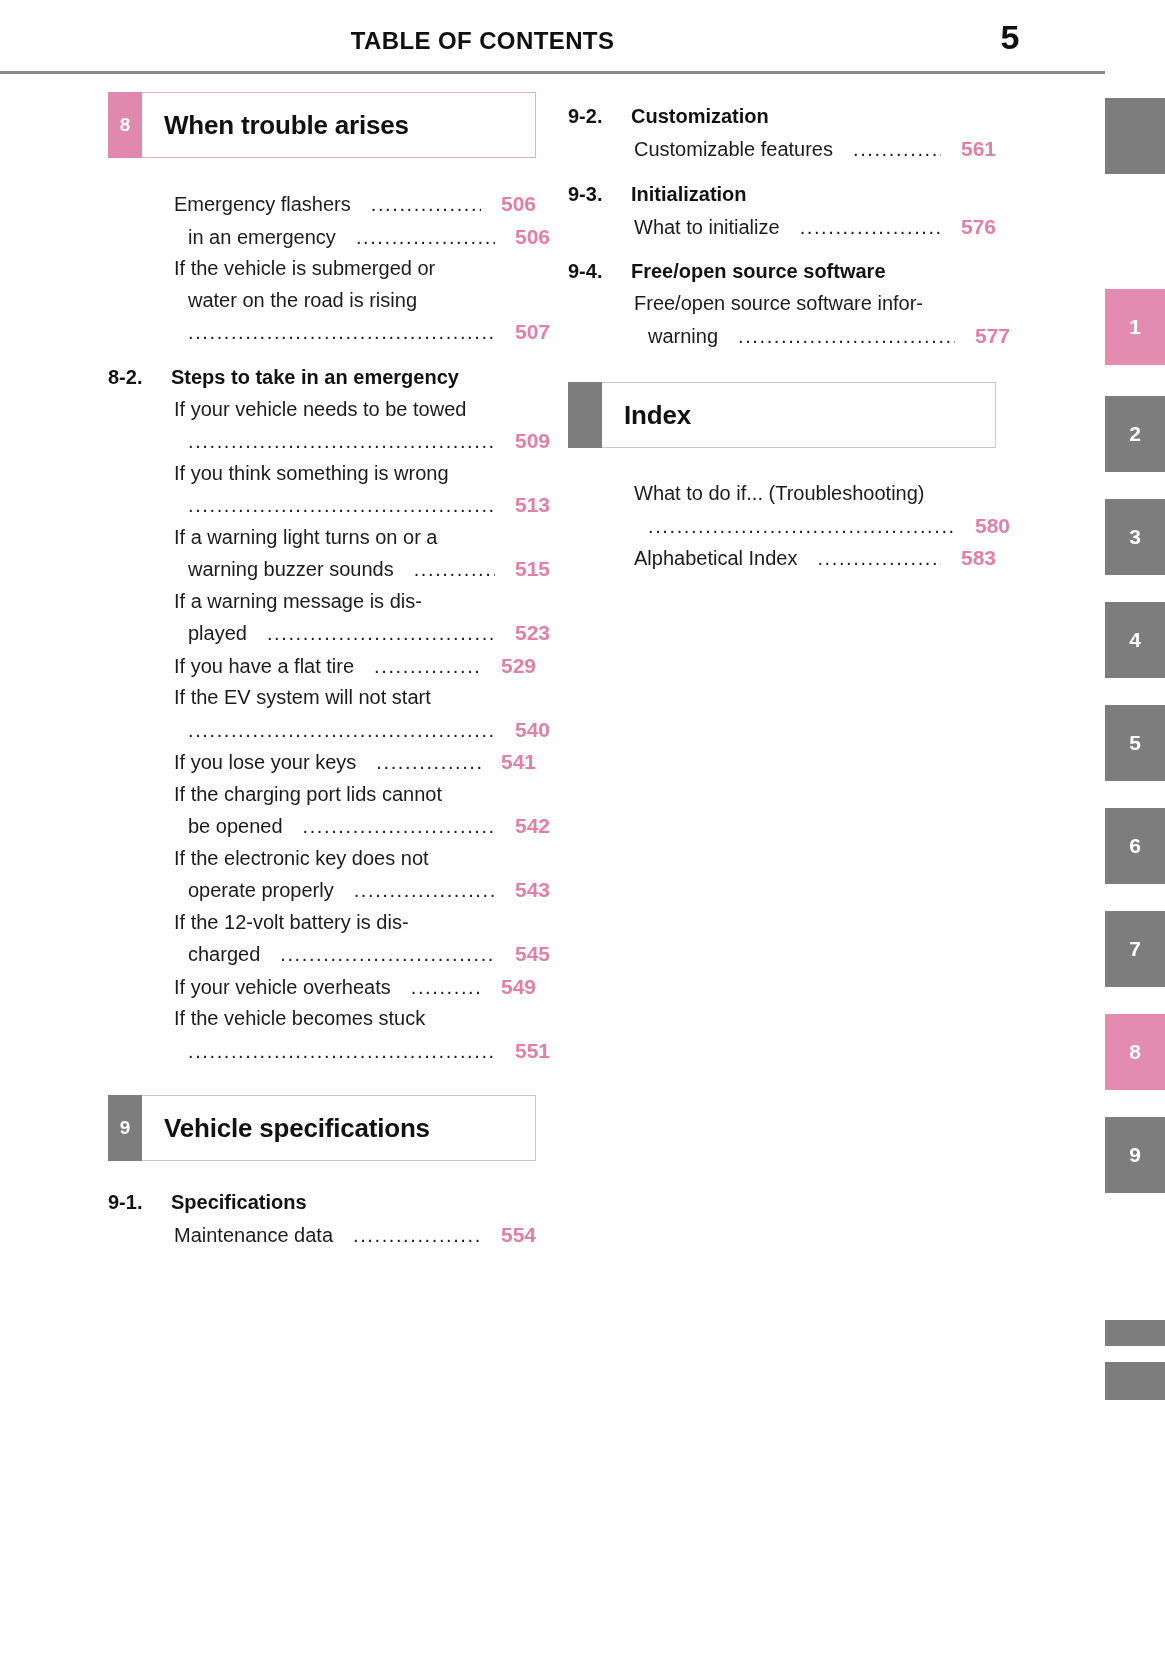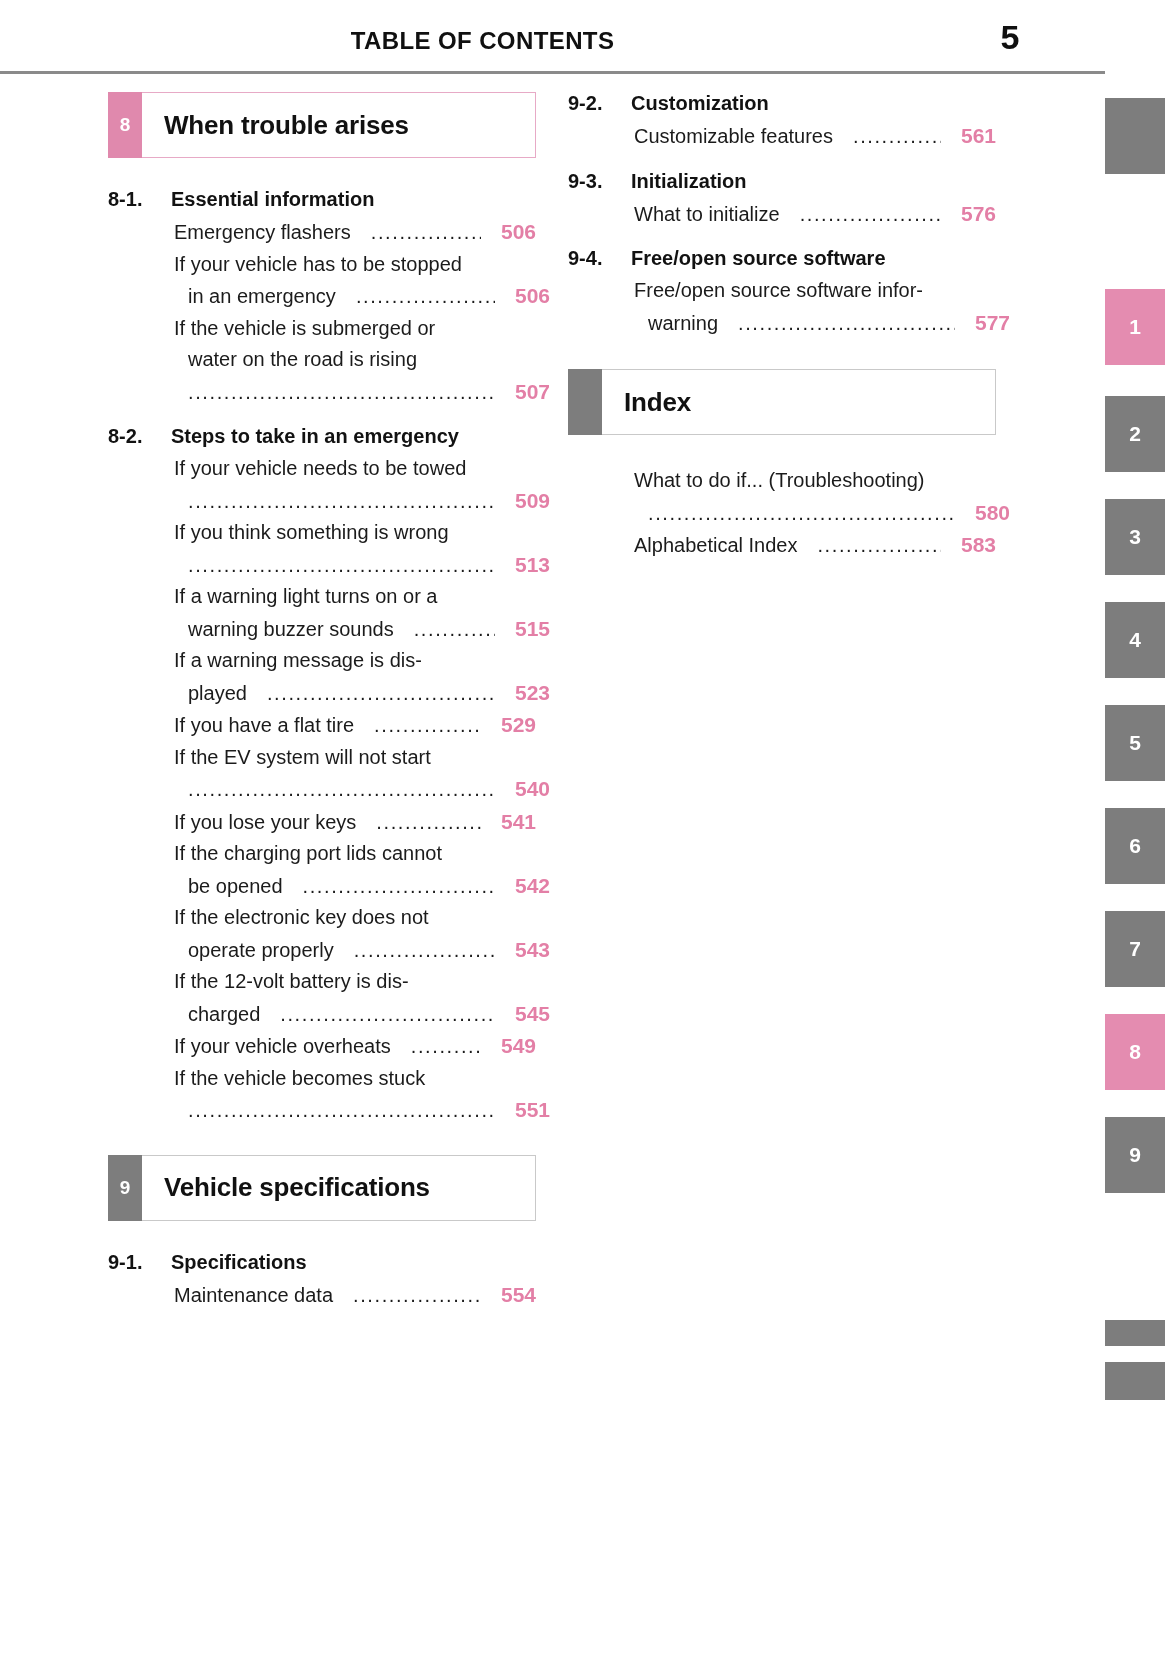--- a/index.html
+++ b/index.html
@@ -188,35 +188,30 @@
 
 <div class="col col-left">
 
   <div class="chapter-banner">
     <div class="chapter-num pink">8</div>
     <div class="chapter-box pink-edge">
       <span class="chapter-title">When trouble arises</span>
     </div>
   </div>
 
-  <div class="section">
-    <span class="section-num">8-1.</span>
-    <span class="section-name">Essential information</span>
-  </div>
 
   <div class="entry">
     <span class="row">
       <span class="label">Emergency flashers</span>
       <span class="dots">........................................................................</span>
       <span class="num">506</span>
     </span>
   </div>
 
   <div class="entry">
-    <span class="entry-line">If your vehicle has to be stopped</span>
     <span class="row cont-indent">
       <span class="label">in an emergency</span>
       <span class="dots">........................................................................</span>
       <span class="num">506</span>
     </span>
   </div>
 
   <div class="entry">
     <span class="entry-line">If the vehicle is submerged or</span>
     <span class="entry-line cont-indent">water on the road is rising</span>
@@ -349,21 +344,21 @@
       <span class="label">Maintenance data</span>
       <span class="dots">........................................................................</span>
       <span class="num">554</span>
     </span>
   </div>
 
 </div>
 
 <div class="col col-right">
 
-  <div class="section" style="margin-top:0;">
+  <div class="section" style="margin-top:13px;">
     <span class="section-num">9-2.</span>
     <span class="section-name">Customization</span>
   </div>
   <div class="entry">
     <span class="row">
       <span class="label">Customizable features</span>
       <span class="dots">........................................................................</span>
       <span class="num">561</span>
     </span>
   </div>

